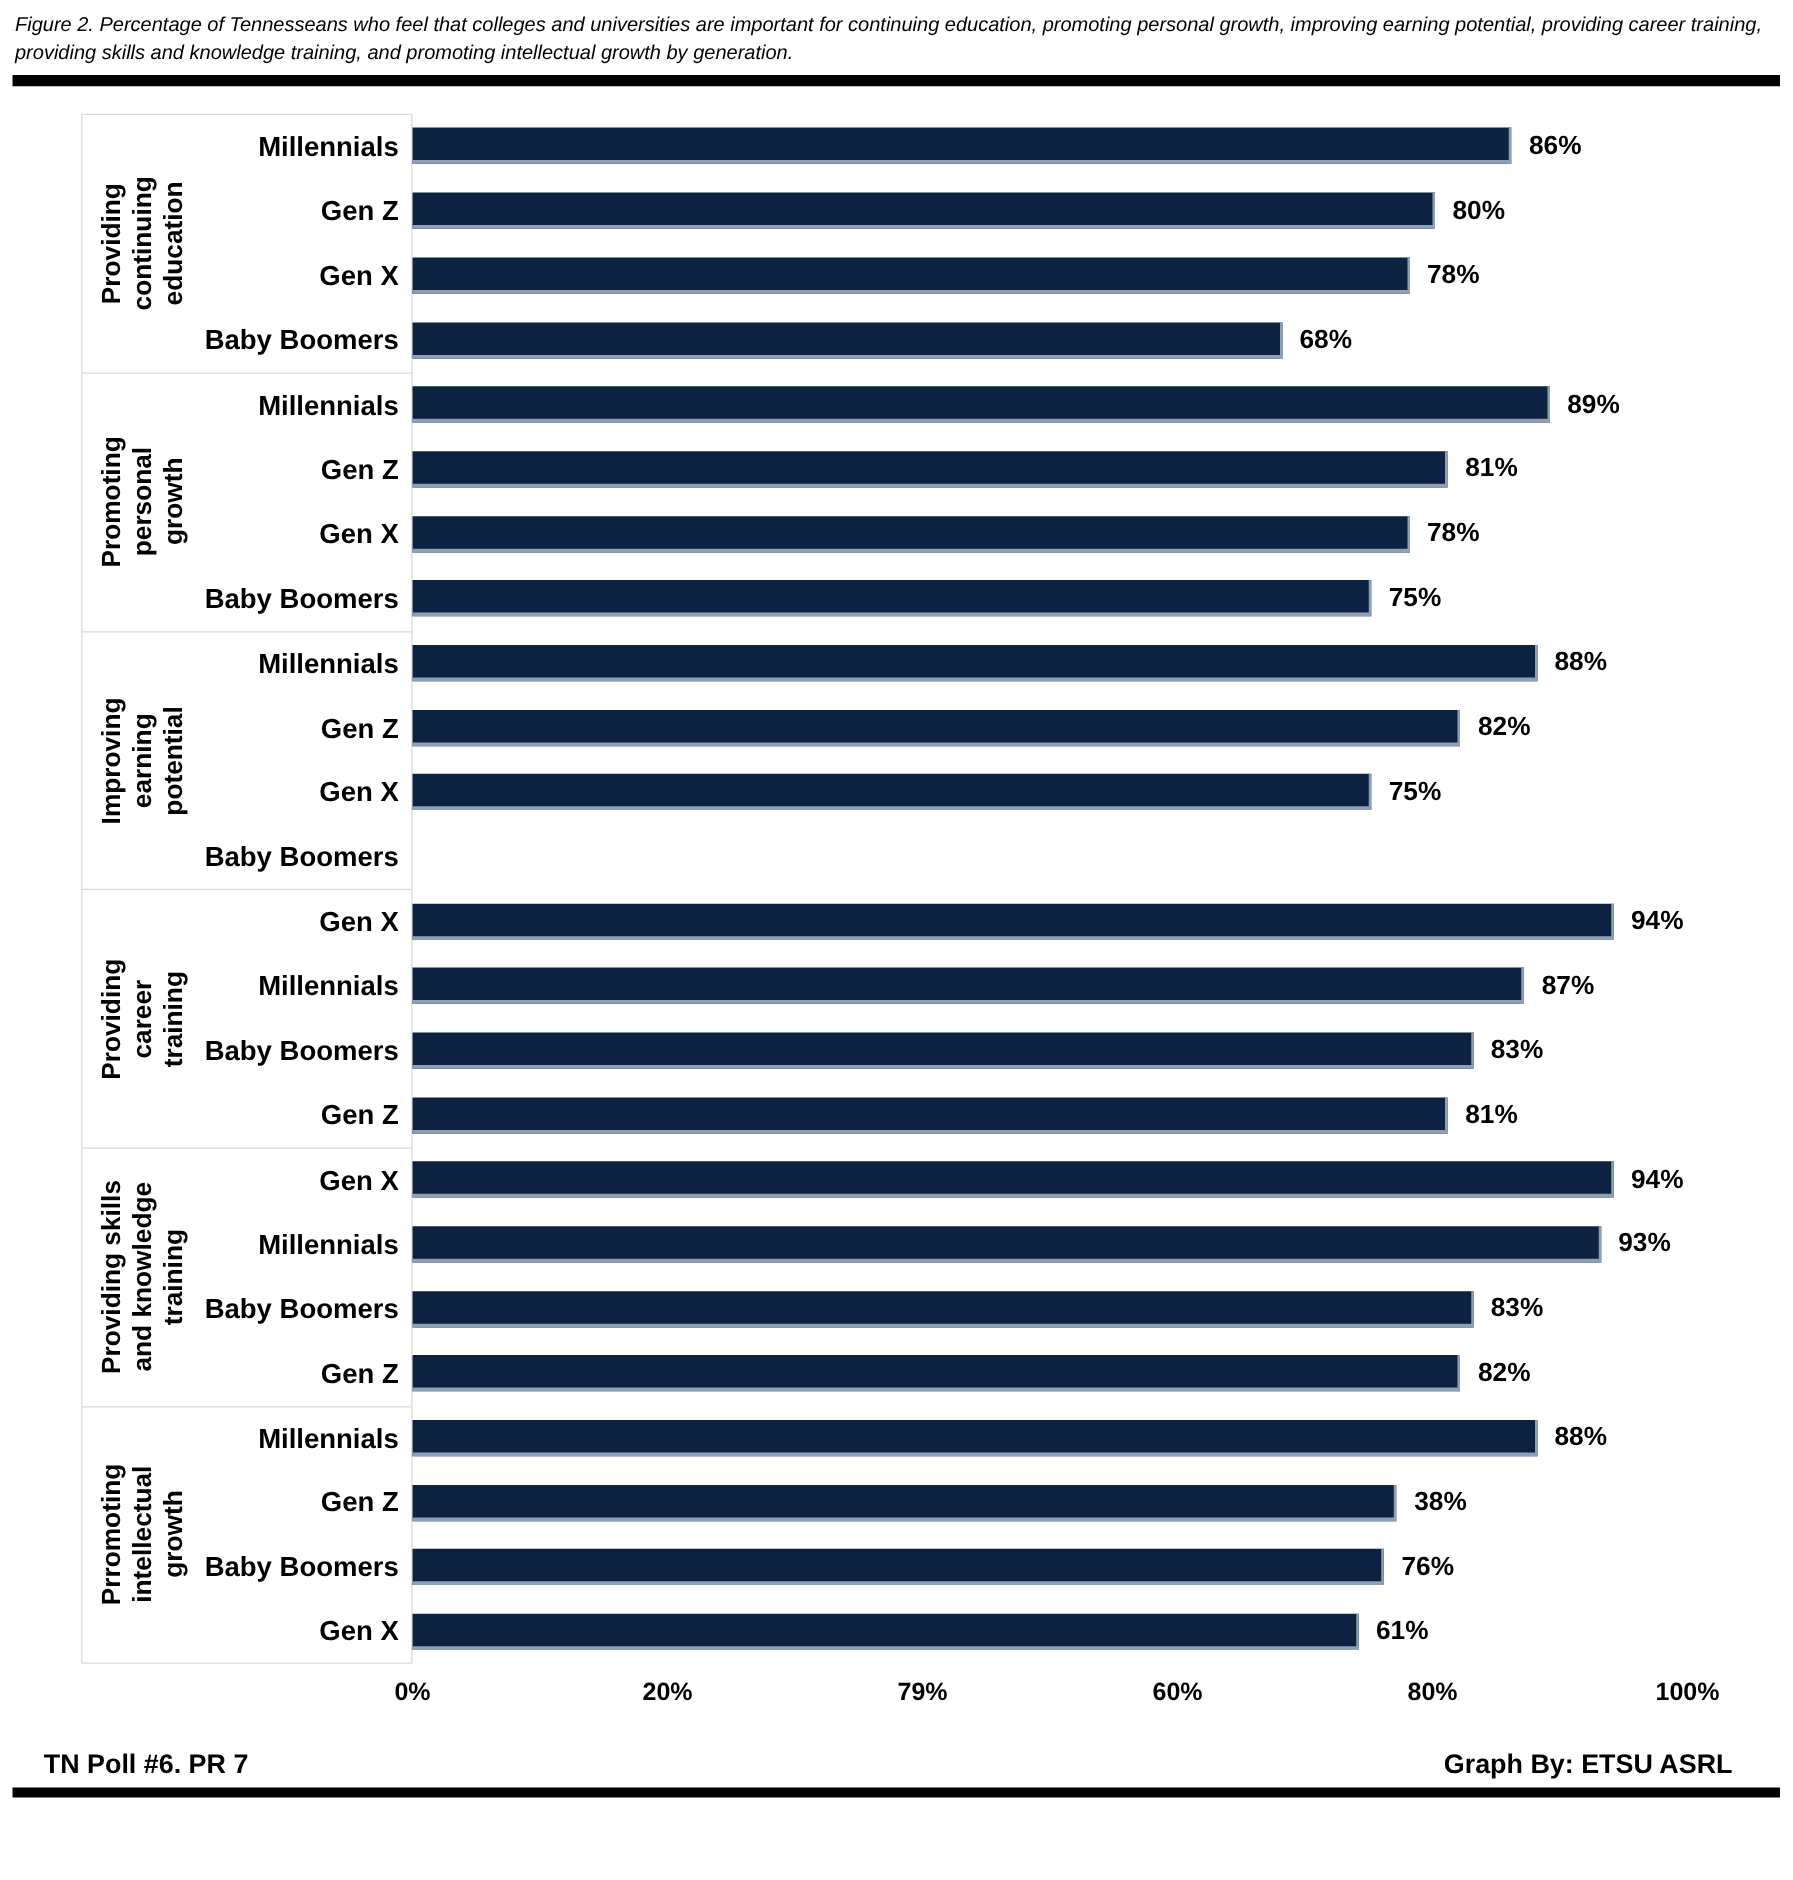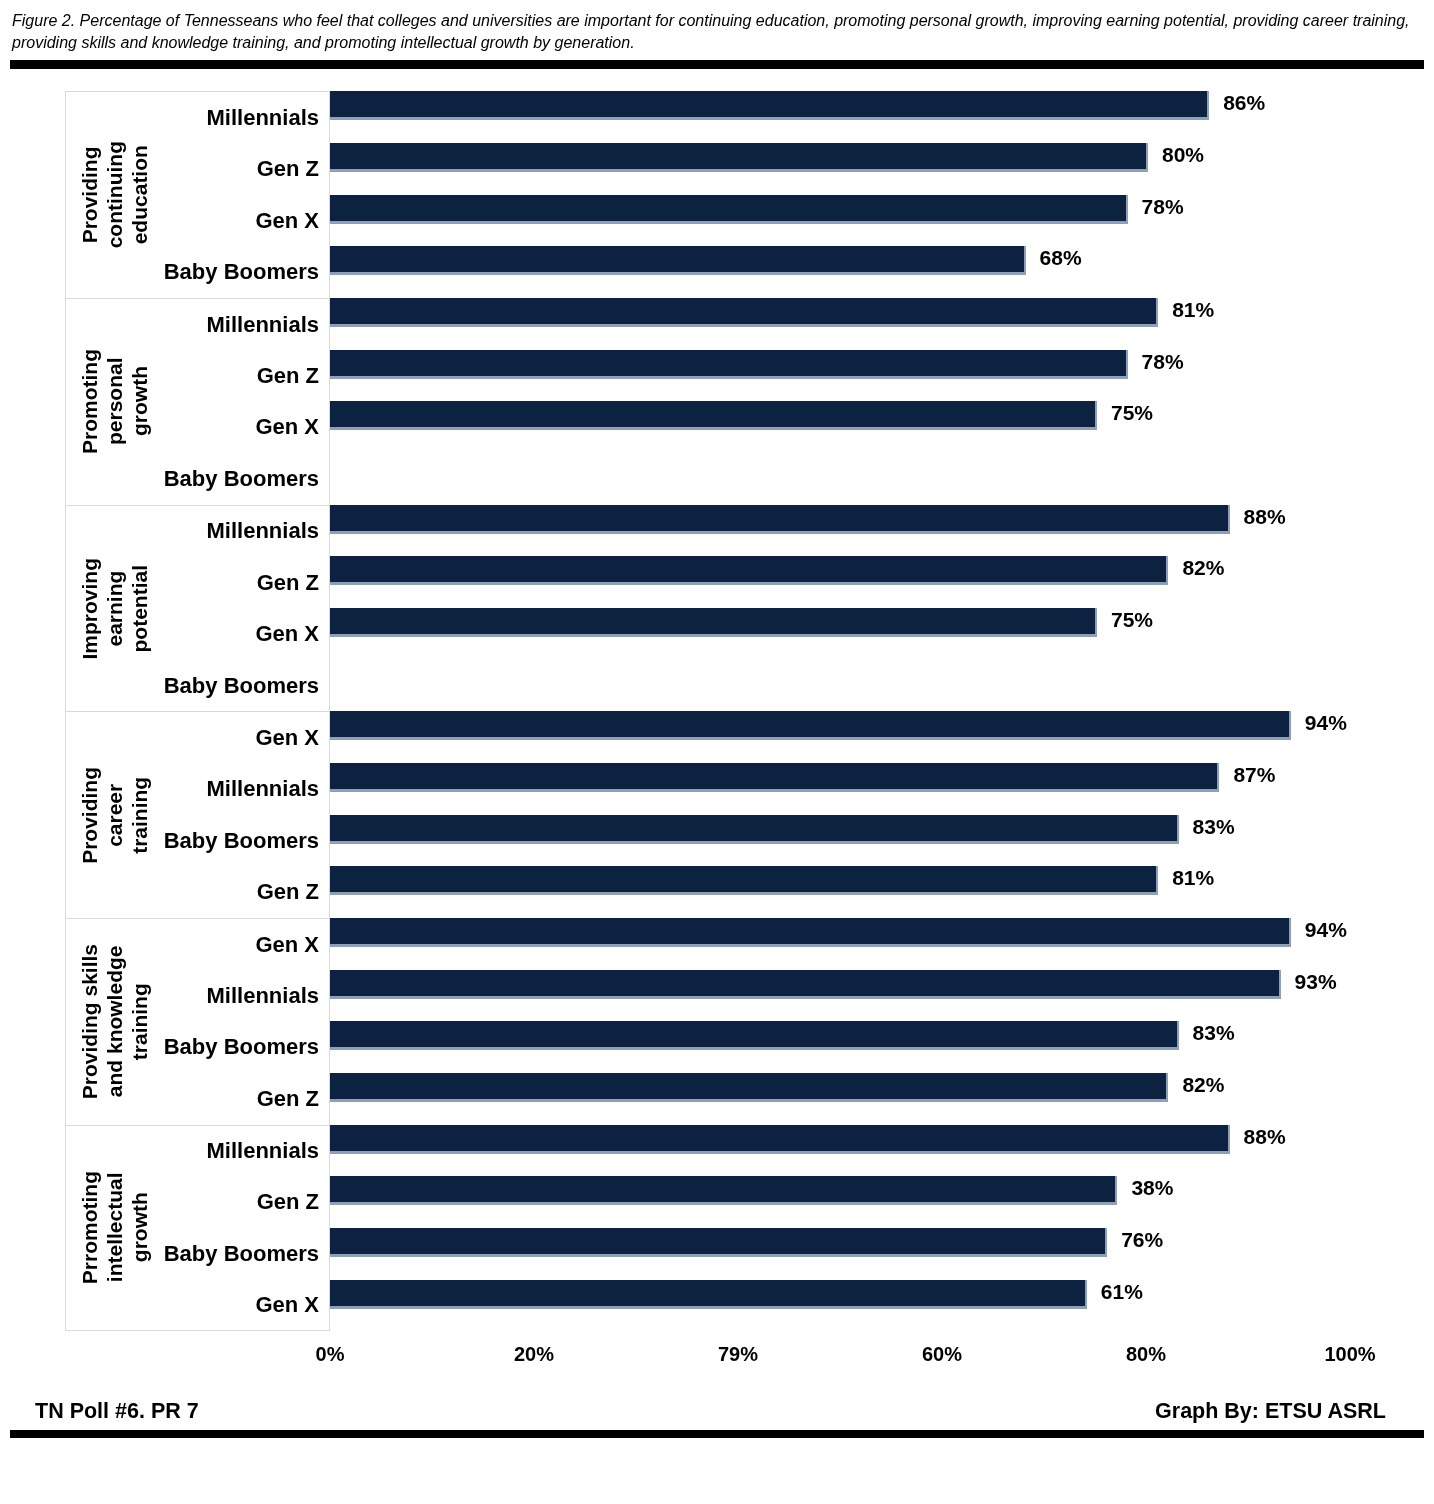--- a/index.html
+++ b/index.html
@@ -29,21 +29,21 @@
     writing-mode:vertical-rl; transform:rotate(180deg);
     white-space:pre-line; text-align:center;
     font-weight:bold; font-size:21px; line-height:1.18;
   }
   .gen-col { flex:1; display:flex; flex-direction:column; }
   .gen-row {
     height:51.675px; display:flex; align-items:center; justify-content:flex-end;
     padding-right:10px; font-weight:bold; font-size:22px; white-space:nowrap;
   }
   .bars-col { position:absolute; left:265px; top:0; right:0; }
-  .bar-row { height:51.675px; display:flex; align-items:flex-start; }
+  .bar-row { height:51.675px; display:flex; align-items:center; }
   .bar {
     height:26px; background:#0d2240;
     border-right:2px solid #8ea0b8; border-bottom:3px solid #8ea0b8;
   }
   .val { font-weight:bold; font-size:21px; margin-left:14px; white-space:nowrap; }
 
   .axis { position:relative; height:44px; margin-left:265px; }
   .tick {
     position:absolute; top:12px; transform:translateX(-50%);
     font-weight:bold; font-size:20px; white-space:nowrap;
@@ -105,20 +105,24 @@
 growth</span>
             </div>
             <div class="gen-col">
               <div class="gen-row">Millennials</div>
               <div class="gen-row">Gen Z</div>
               <div class="gen-row">Gen X</div>
               <div class="gen-row">Baby Boomers</div>
             </div>
           </div>
           <div class="bars-col">
+            <div class="bar-row">
+              <div class="bar" style="width: 907.8px; background: rgb(13, 34, 64);"></div>
+              <span class="val">89%</span>
+            </div>
             <div class="bar-row">
               <div class="bar" style="width: 826.2px; background: rgb(13, 34, 64);"></div>
               <span class="val">81%</span>
             </div>
             <div class="bar-row">
               <div class="bar" style="width: 795.6px; background: rgb(13, 34, 64);"></div>
               <span class="val">78%</span>
             </div>
             <div class="bar-row">
               <div class="bar" style="width: 765px; background: rgb(13, 34, 64);"></div>

